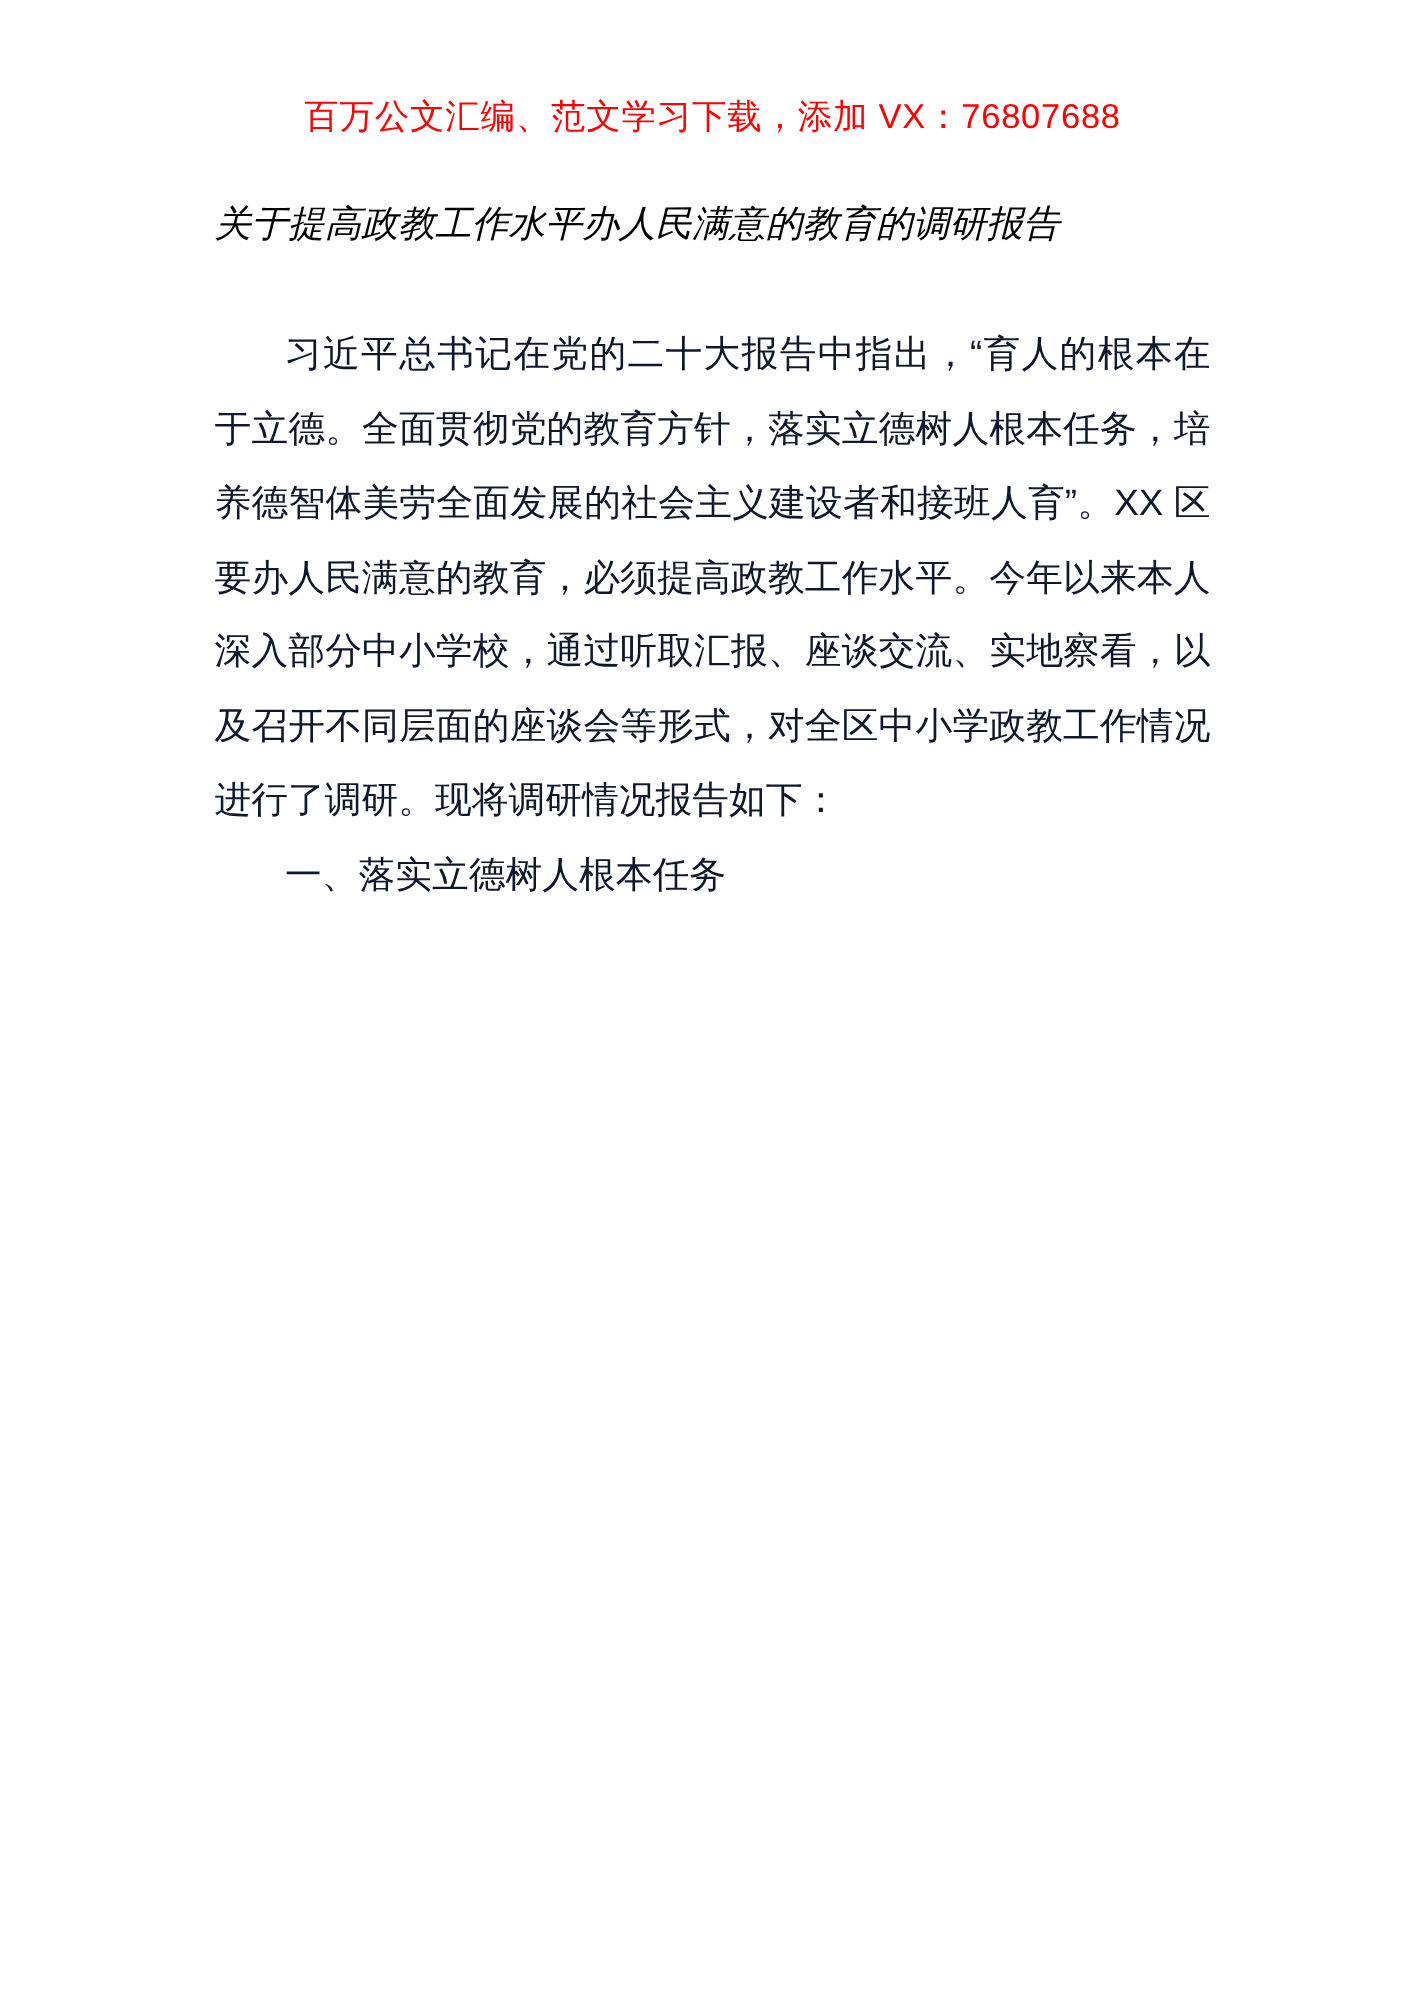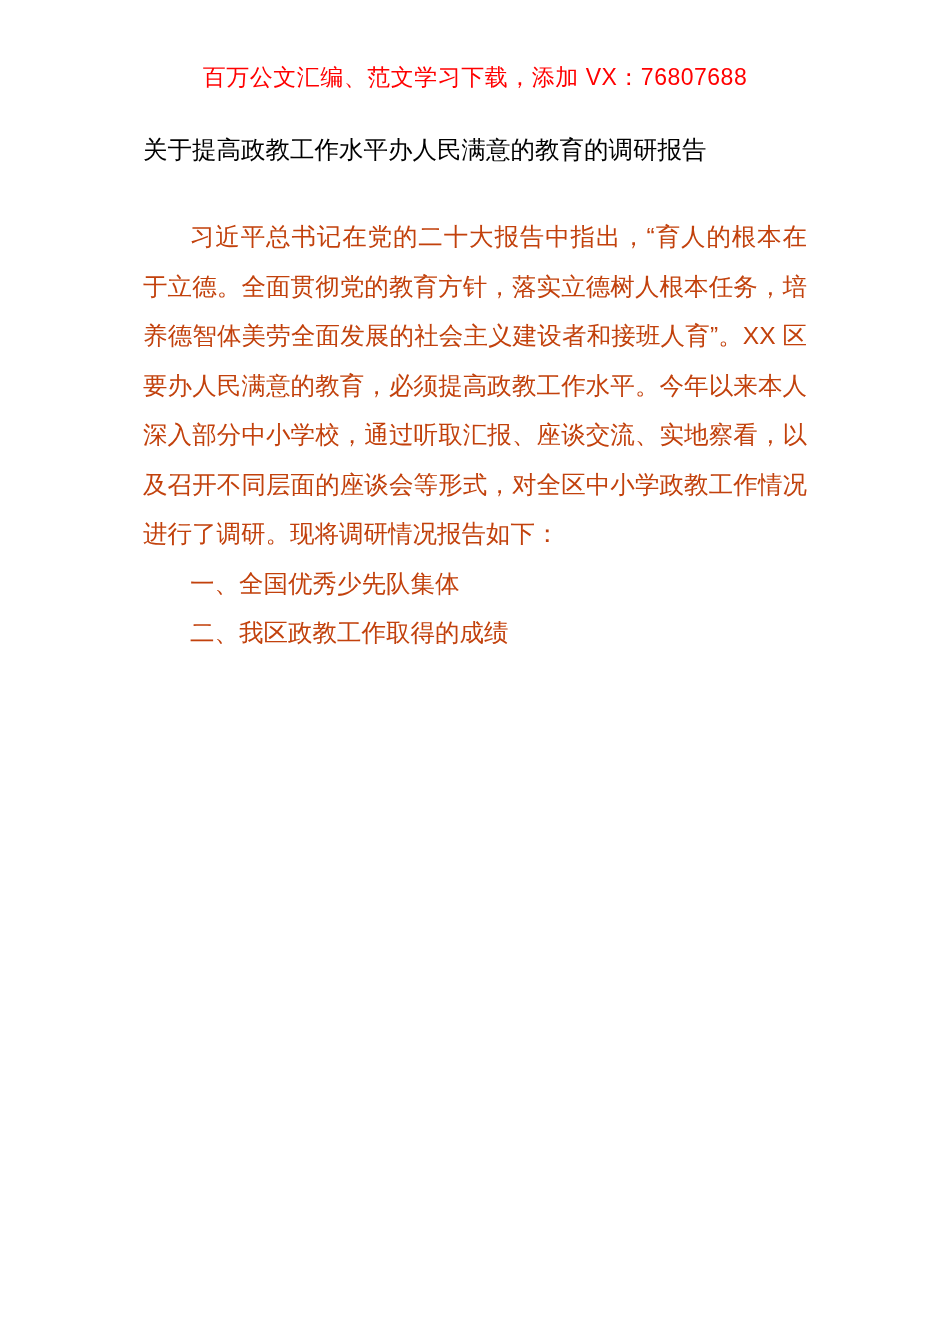--- a/index.html
+++ b/index.html
@@ -28,45 +28,45 @@
     letter-spacing: 0.5px;
   }
   .doc-title {
     position: absolute;
     top: 134px;
     left: 143px;
     width: 680px;
     font-size: 24.5px;
     line-height: 32px;
     color: #000000;
+    font-style: italic;
   }
   .doc-body {
     position: absolute;
     top: 212px;
     left: 143px;
     width: 664px;
     font-size: 24.5px;
     line-height: 49.5px;
     text-align: justify;
-    color: #c2410c;
+    color: #0f172a;
   }
   .doc-body p {
     margin: 0;
     padding: 0;
     text-indent: 47px;
   }
 </style>
 </head>
 <body>
 
 <div class="page">
 
   <div class="notice">百万公文汇编、范文学习下载，添加 VX：76807688</div>
 
   <div class="doc-title">关于提高政教工作水平办人民满意的教育的调研报告</div>
 
   <div class="doc-body">
     <p>习近平总书记在党的二十大报告中指出，“育人的根本在于立德。全面贯彻党的教育方针，落实立德树人根本任务，培养德智体美劳全面发展的社会主义建设者和接班人育”。XX 区要办人民满意的教育，必须提高政教工作水平。今年以来本人深入部分中小学校，通过听取汇报、座谈交流、实地察看，以及召开不同层面的座谈会等形式，对全区中小学政教工作情况进行了调研。现将调研情况报告如下：</p>
-    <p>一、全国优秀少先队集体</p>
-    <p>二、我区政教工作取得的成绩</p>
+    <p>一、落实立德树人根本任务</p>
   </div>
 
 </div>
 
 </body></html>

